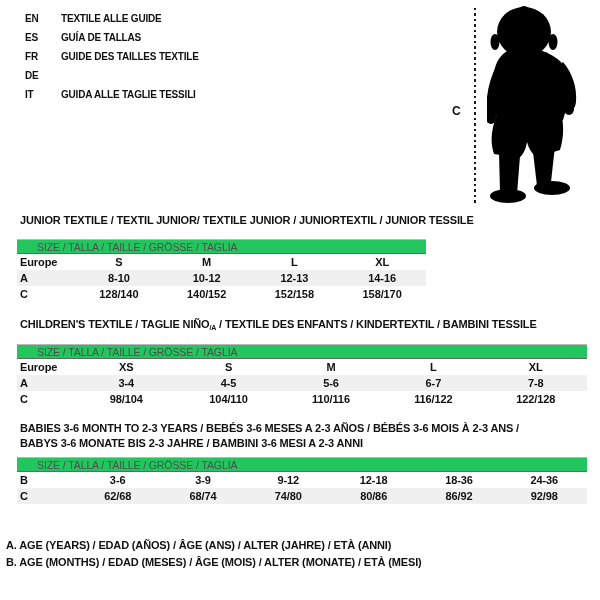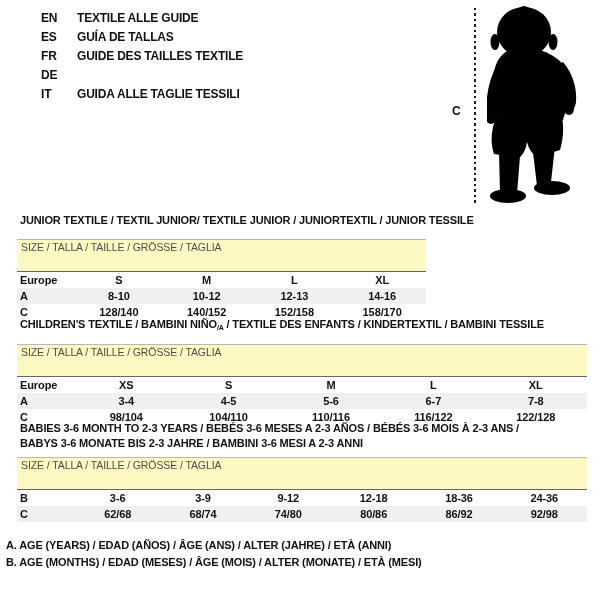--- a/index.html
+++ b/index.html
@@ -1,39 +1,39 @@
 <!DOCTYPE html>
 <html><head>
 <meta charset="utf-8">
 <style>
   html,body{margin:0;padding:0;background:#fff;}
   #page{position:relative;width:600px;height:600px;background:#ffffff;overflow:hidden;
         font-family:"Liberation Sans","DejaVu Sans",sans-serif;color:#111;}
 
   
   .lang-list{position:absolute;left:25px;top:9px;}
-  .lang-row{display:flex;height:19px;line-height:19px;font-size:12px;font-weight:bold;letter-spacing:-0.2px;margin-left:16px;}
+  .lang-row{display:flex;height:19px;line-height:19px;font-size:10px;font-weight:bold;letter-spacing:-0.2px;}
   .lang-code{width:36px;flex:0 0 36px;}
 
   
   .figure-wrap{position:absolute;left:487px;top:2px;width:110px;height:205px;}
   .measure-line{position:absolute;left:474px;top:8px;width:2px;height:198px;
     background:repeating-linear-gradient(to bottom,#1a1a1a 0 2.5px,transparent 2.5px 5.5px);}
   .measure-label{position:absolute;left:452px;top:104px;font-size:12px;font-weight:bold;}
 
   
   .section-title{position:absolute;left:20px;font-size:11px;font-weight:bold;letter-spacing:-0.15px;
     white-space:nowrap;}
   .section-title .sub{font-size:7px;vertical-align:-2px;}
   .title-2line{white-space:normal;width:560px;line-height:15px;}
 
   
   .size-table{position:absolute;left:17px;}
-  .t-head{height:33px;line-height:15px;background:#fef9c3;color:#4d4d4d;font-size:10.5px;
-    padding-left:4px;border-top:1px solid #b7b7b7;border-bottom:1px solid #666;
+  .t-head{height:15px;line-height:15px;background:#22c55e;color:#4d4d4d;font-size:10.5px;
+    padding-left:20px;border-top:1px solid #b7b7b7;border-bottom:1px solid #666;
     letter-spacing:-0.1px;box-sizing:border-box;}
   .t-body{display:table;table-layout:fixed;width:100%;border-collapse:collapse;font-weight:bold;}
   .t-row{display:table-row;}
   .t-row.shaded .cell{background:#f0f0f0;}
   .cell{display:table-cell;height:16px;vertical-align:middle;text-align:center;
     font-size:11px;letter-spacing:-0.1px;}
   .cell.rlabel{width:55px;text-align:left;padding-left:3px;}
 
   .tbl-1{top:239px;width:409px;}
   .tbl-2{top:344px;width:570px;}
@@ -115,21 +115,21 @@
       <div class="t-row">
         <div class="cell rlabel">C</div>
         <div class="cell">128/140</div>
         <div class="cell">140/152</div>
         <div class="cell">152/158</div>
         <div class="cell">158/170</div>
       </div>
     </div>
   </div>
 
-  <div class="section-title" style="top:318px;"><span>CHILDREN'S TEXTILE / BAMBINI NIÑO</span><span class="sub">/A</span><span> / TEXTILE DES ENFANTS / KINDERTEXTIL / BAMBINI TESSILE</span></div>
+  <div class="section-title" style="top:318px;"><span>CHILDREN'S TEXTILE / TAGLIE NIÑO</span><span class="sub">/A</span><span> / TEXTILE DES ENFANTS / KINDERTEXTIL / BAMBINI TESSILE</span></div>
   <div class="size-table tbl-2">
     <div class="t-head">SIZE / TALLA / TAILLE / GRÖSSE / TAGLIA</div>
     <div class="t-body">
       <div class="t-row">
         <div class="cell rlabel">Europe</div>
         <div class="cell">XS</div>
         <div class="cell">S</div>
         <div class="cell">M</div>
         <div class="cell">L</div>
         <div class="cell">XL</div>

